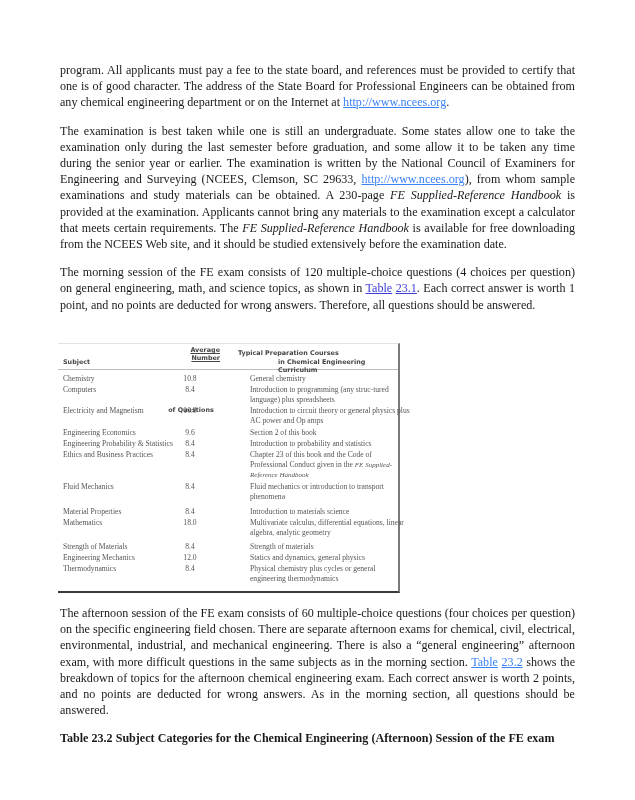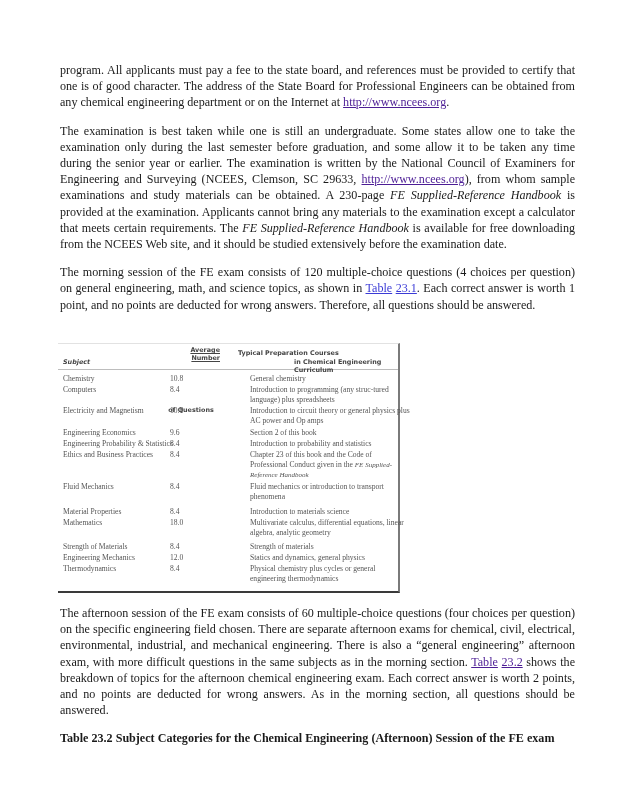--- a/index.html
+++ b/index.html
@@ -1,58 +1,58 @@
 <!DOCTYPE html>
 <html><head>
 <meta charset="utf-8">
 <style>
   html, body { margin: 0; padding: 0; background: #ffffff; }
   body { width: 635px; height: 800px; position: relative; overflow: hidden;
          font-family: "Liberation Serif", "DejaVu Serif", serif; color: #1a1a1a; }
   .page { position: absolute; left: 60px; top: 62px; width: 515px; }
   p.para { margin: 0 0 12px 0; font-size: 12.1px; line-height: 16.2px; text-align: justify; }
-  p.para a { color: #4c1d95; text-decoration: underline; }
+  p.para a { color: #3b82f6; text-decoration: underline; }
   p.para a.tlink { color: #3b3bd6; }
   em { }
   .caption { font-weight: bold; font-size: 12.1px; line-height: 16px; margin: 0 0 12px 0; }
   .table-img { position: absolute; left: 58px; top: 343px; width: 342px; height: 250px;
                border-top: 1px solid #e2e2e2; border-right: 2px solid #7a7a7a; border-bottom: 2px solid #3a3a3a;
                background: #fff; box-sizing: border-box; }
   .thead { position: absolute; left: 0; top: 0; width: 340px; height: 25px; border-bottom: 1px solid #bdbdbd;
            font-family: "DejaVu Sans", sans-serif; font-weight: bold; font-size: 6.4px; color: #444; }
   .thead .h { position: absolute; line-height: 8px; }
   .tbody { position: absolute; left: 0; top: 28px; width: 340px;
            font-family: "Liberation Serif", serif; font-size: 7.6px; color: #555; }
   .row { position: absolute; left: 0; width: 340px; }
   .c1 { position: absolute; left: 5px; white-space: nowrap; line-height: 9.7px; }
-  .c2 { position: absolute; left: 112px; width: 40px; text-align: left; line-height: 9.7px; }
+  .c2 { position: absolute; left: 112px; width: 40px; text-align: center; line-height: 9.7px; }
   .c3 { position: absolute; left: 192px; width: 160px; line-height: 9.7px; }
   .c3 em { font-size: 7px; }
   .caption2 { position: absolute; left: 60px; top: 730px; }
   .afternoon { position: absolute; left: 60px; top: 605px; width: 515px; }
 </style>
 </head>
 <body>
 
 <div class="page">
   <p class="para"><span>program. All applicants must pay a fee to the state board, and references must be provided to certify that one is of good character. The address of the State Board for Professional Engineers can be obtained from any chemical engineering department or on the Internet at </span><a href="#">http://www.ncees.org</a><span>.</span></p>
 
   <p class="para"><span>The examination is best taken while one is still an undergraduate. Some states allow one to take the examination only during the last semester before graduation, and some allow it to be taken any time during the senior year or earlier. The examination is written by the National Council of Examiners for Engineering and Surveying (NCEES, Clemson, SC 29633, </span><a href="#">http://www.ncees.org</a><span>), from whom sample examinations and study materials can be obtained. A 230-page </span><em>FE Supplied-Reference Handbook</em><span> is provided at the examination. Applicants cannot bring any materials to the examination except a calculator that meets certain requirements. The </span><em>FE Supplied-Reference Handbook</em><span> is available for free downloading from the NCEES Web site, and it should be studied extensively before the examination date.</span></p>
 
   <p class="para"><span>The morning session of the FE exam consists of 120 multiple-choice questions (4 choices per question) on general engineering, math, and science topics, as shown in </span><a href="#" class="tlink">Table</a> <a href="#" class="tlink">23.1</a><span>. Each correct answer is worth 1 point, and no points are deducted for wrong answers. Therefore, all questions should be answered.</span></p>
 
 </div>
 
 <div class="table-img">
   <div class="thead">
-    <div class="h" style="left:5px; top:14px;font-style:italic;">Subject</div>
+    <div class="h" style="left:5px; top:14px;">Subject</div>
     <div class="h" style="left:104px; top:2px; width:58px; text-align:right;text-decoration:underline;">Average Number</div>
     <div class="h" style="left:104px; top:14px; width:58px; text-align:center;margin-top:48px;">of Questions</div>
     <div class="h" style="left:180px; top:5px;">Typical Preparation Courses</div>
-    <div class="h" style="left:196px; top:14px;padding-left:40px;">in Chemical Engineering Curriculum</div>
+    <div class="h" style="left:180px; top:14px;padding-left:40px;">in Chemical Engineering Curriculum</div>
   </div>
   <div class="tbody">
     <div class="row" style="top:2px;">
       <span class="c1">Chemistry</span>
       <span class="c2">10.8</span>
       <span class="c3">General chemistry</span>
     </div>
     <div class="row" style="top:13px;">
       <span class="c1">Computers</span>
       <span class="c2">8.4</span>

